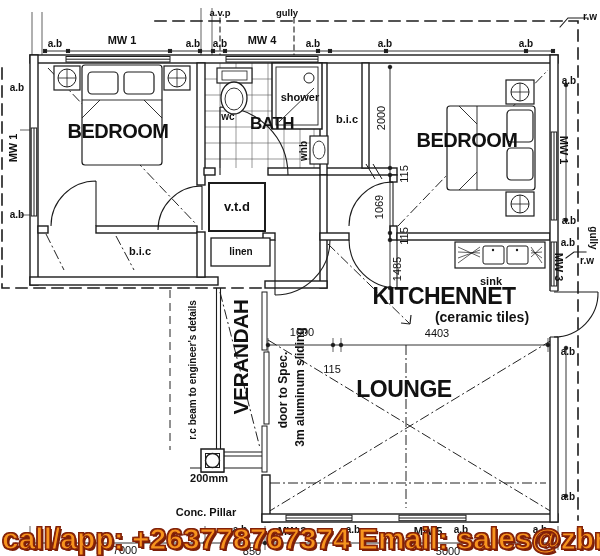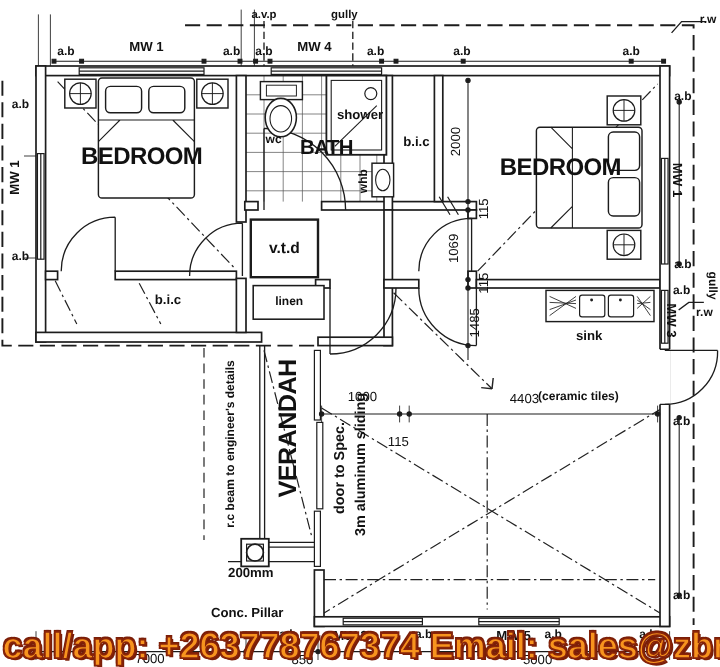--- a/index.html
+++ b/index.html
@@ -250,24 +250,26 @@
 <div class="lbl rot dim" style="left:381px;top:118px;font-size:11px">2000</div>
 <div class="lbl big" style="left:467px;top:140px;font-size:20px">BEDROOM</div>
 <div class="lbl" style="left:237px;top:206px;font-size:13px">v.t.d</div>
 <div class="lbl rot dim" style="left:404px;top:174px;font-size:11px">115</div>
 <div class="lbl rot dim" style="left:379px;top:207px;font-size:11px">1069</div>
 <div class="lbl rot dim" style="left:404px;top:236px;font-size:11px">115</div>
 <div class="lbl rot dim" style="left:397px;top:269px;font-size:11px">1485</div>
 <div class="lbl" style="left:241px;top:252px;font-size:10px">linen</div>
 <div class="lbl" style="left:140px;top:251px;font-size:11px">b.i.c</div>
 <div class="lbl" style="left:491px;top:281px;font-size:11px">sink</div>
-<div class="lbl" style="left:482px;top:331px;font-size:10px">(ceramic tiles)</div>
+<div class="lbl big" style="left:444px;top:296px;font-size:23px">KITCHENNET</div>
+<div class="lbl" style="left:482px;top:317px;font-size:14px">(ceramic tiles)</div>
 <div class="lbl dim" style="left:302px;top:332px;font-size:11px">1000</div>
 <div class="lbl dim" style="left:437px;top:333px;font-size:11px">4403</div>
 <div class="lbl dim" style="left:332px;top:369px;font-size:11px">115</div>
+<div class="lbl big" style="left:404px;top:389px;font-size:23px">LOUNGE</div>
 <div class="lbl rot big" style="left:240px;top:357px;font-size:21px">VERANDAH</div>
 <div class="lbl rot" style="left:193px;top:370px;font-size:10px">r.c beam to engineer's details</div>
 <div class="lbl rot" style="left:283px;top:390px;font-size:12px">door to Spec.</div>
 <div class="lbl rot" style="left:300px;top:387px;font-size:12px">3m aluminum sliding</div>
 <div class="lbl" style="left:209px;top:478px;font-size:11px">200mm</div>
 <div class="lbl" style="left:206px;top:512px;font-size:11px">Conc. Pillar</div>
 
 <div class="lbl" style="left:240px;top:530px;font-size:10px">a.b</div>
 <div class="lbl" style="left:292px;top:531px;font-size:11px">MW 2</div>
 <div class="lbl" style="left:353px;top:530px;font-size:10px">a.b</div>

